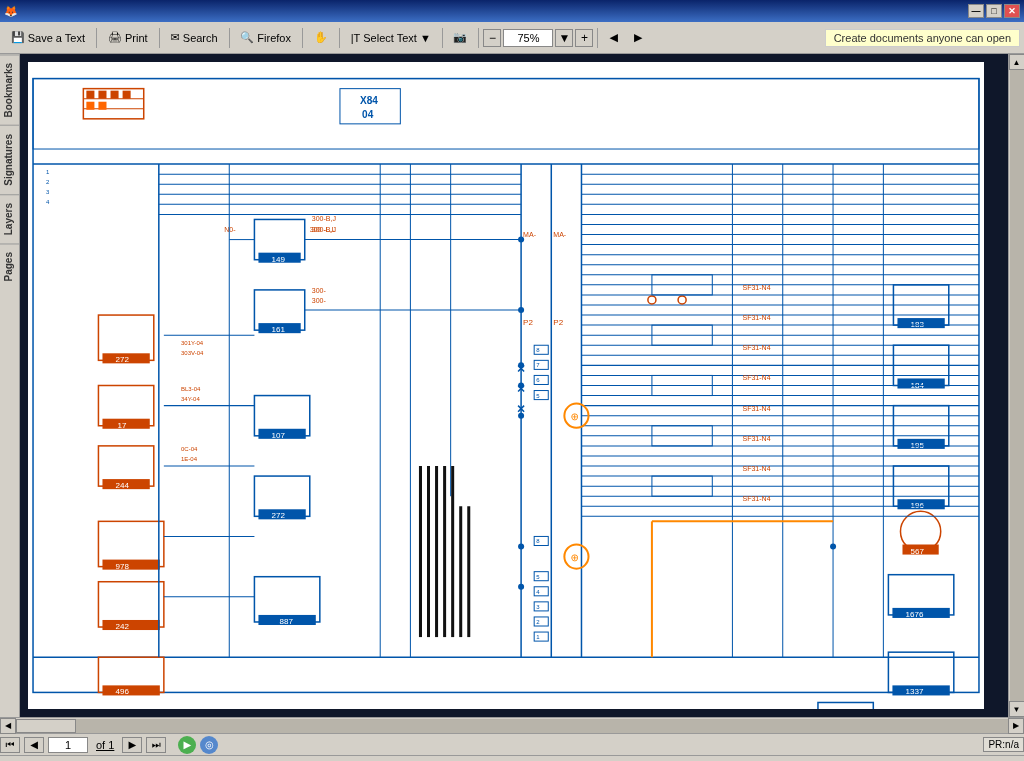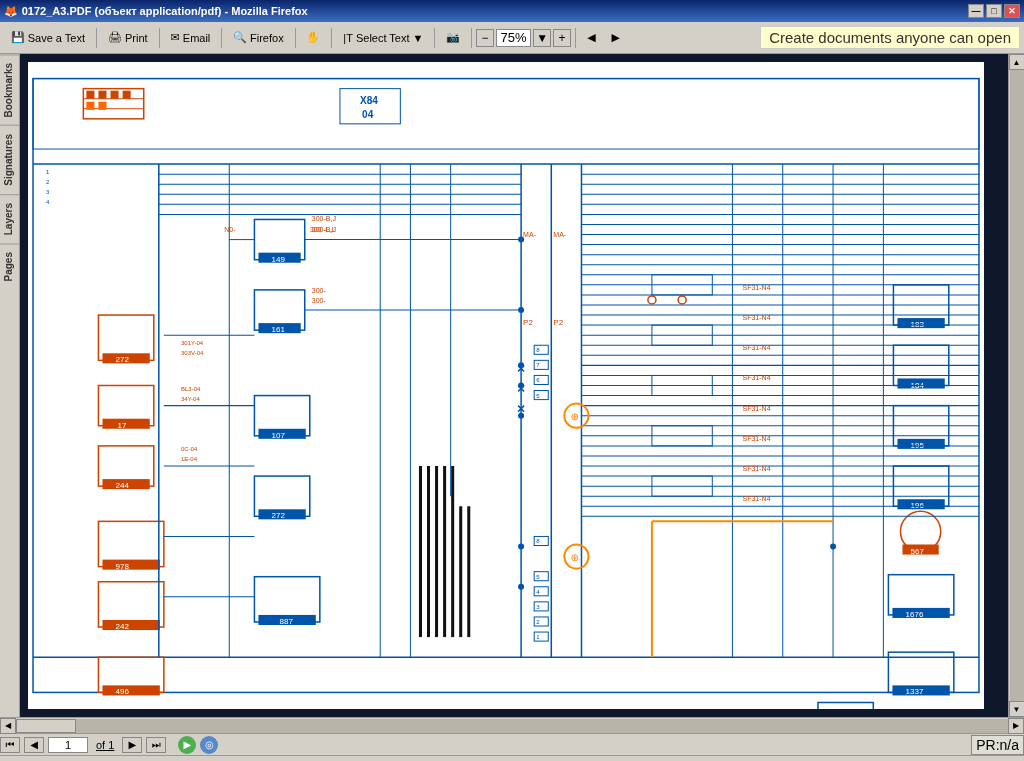--- a/index.html
+++ b/index.html
@@ -48,43 +48,43 @@
       cursor: pointer;
       font-size: 11px;
       white-space: nowrap;
     }
     .toolbar-sep { width: 1px; height: 20px; background: #999; margin: 0 2px; }
     .toolbar-right {
       margin-left: auto;
       background: #ffffcc;
       border: 1px solid #ccc;
       padding: 2px 8px;
-      font-size: 15px;
+      font-size: 11px;
       color: #333;
     }
 
     
     .zoom-control {
       display: flex; align-items: center; gap: 2px;
     }
     .zoom-btn {
       width: 18px; height: 18px;
       background: #d4d0c8;
       border: 1px solid #888;
       cursor: pointer;
       display: flex; align-items: center; justify-content: center;
       font-size: 12px;
     }
     .zoom-display {
-      width: 35px; height: 18px;
+      width: 50px; height: 18px;
       background: white;
       border: 1px solid #888;
       text-align: center;
       line-height: 16px;
-      font-size: 13px;
+      font-size: 11px;
     }
 
     
     .main-layout {
       display: flex;
       height: calc(761px - 22px - 32px - 22px - 22px);
     }
 
     
     .left-tabs {
@@ -219,31 +219,30 @@
       width: 60px; height: 14px;
       background: #d4d0c8;
       border: 1px solid #888;
     }
 
     
     .pr-badge {
       background: #e0ddd5;
       border: 1px solid #888;
       padding: 1px 4px;
-      font-size: 14px;
+      font-size: 10px;
       margin-left: auto;
     }
   </style>
 </head>
 <body>
 
 <div class="title-bar">
   <div class="title-bar-left">
     <span>🦊</span>
-    <span>0172_A3.PDF (объект application/pdf) - Mozilla Firefox</span>
   </div>
   <div class="title-bar-controls">
     <div class="win-btn minimize">—</div>
     <div class="win-btn maximize">□</div>
     <div class="win-btn close">✕</div>
   </div>
 </div>
 
 <div class="toolbar">
   <button class="toolbar-btn">
@@ -251,21 +250,21 @@
     <span>Save a Text</span>
   </button>
   <div class="toolbar-sep"></div>
   <button class="toolbar-btn">
     <span>🖨</span>
     <span>Print</span>
   </button>
   <div class="toolbar-sep"></div>
   <button class="toolbar-btn">
     <span>✉</span>
-    <span>Email</span>
+    <span>Search</span>
   </button>
   <div class="toolbar-sep"></div>
   <button class="toolbar-btn">
     <span>🔍</span>
     <span>Firefox</span>
   </button>
   <div class="toolbar-sep"></div>
   <button class="toolbar-btn">
     <span>✋</span>
   </button>

